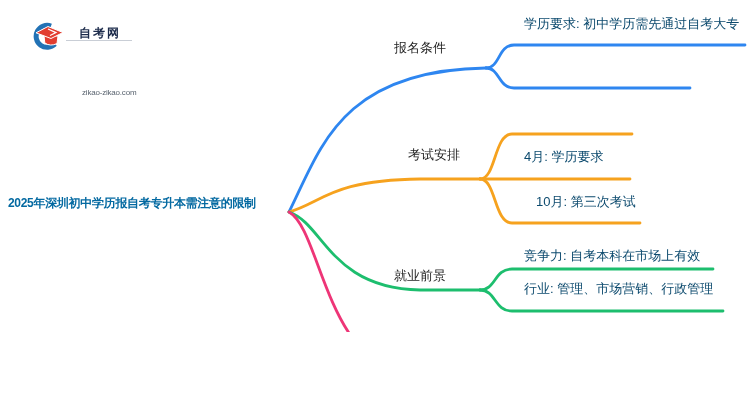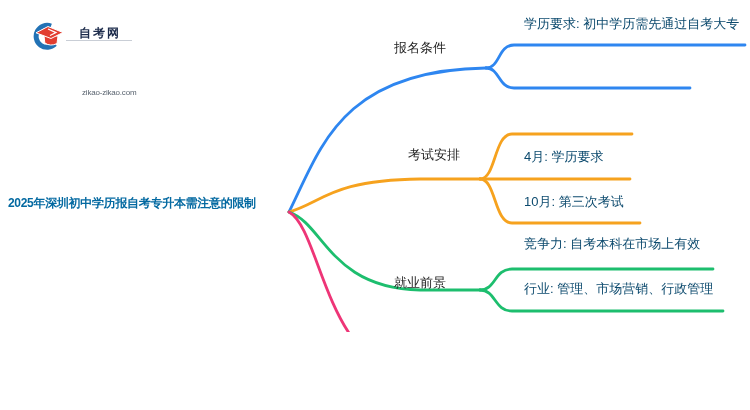--- a/index.html
+++ b/index.html
@@ -66,25 +66,25 @@
     </svg>
     <div class="logo-name">自考网</div>
     <div class="logo-divider"></div>
     <div class="logo-domain">zikao-zikao.com</div>
   </div>
 
   <div class="root-node">2025年深圳初中学历报自考专升本需注意的限制</div>
 
   <div class="branch-label" style="left:394px;top:41px;font-family:Liberation Mono, monospace;">报名条件</div>
   <div class="branch-label" style="left:408px;top:147px;">考试安排</div>
-  <div class="branch-label" style="left:394px;top:268px;margin-top:7px;">就业前景</div>
+  <div class="branch-label" style="left:394px;top:268px;">就业前景</div>
   <div class="branch-label" style="left:394px;top:351px;text-align:center;">考试通过率</div>
 
   <div class="child-text" style="left:524px;top:16px;">学历要求: 初中学历需先通过自考大专</div>
 
   <div class="child-text" style="left:524px;top:149px;">4月: 学历要求</div>
-  <div class="child-text" style="left:524px;top:194px;">10月: 第三次考试</div>
+  <div class="child-text" style="left:536px;top:194px;">10月: 第三次考试</div>
 
-  <div class="child-text" style="left:524px;top:236px;">竞争力: 自考本科在市场上有效</div>
+  <div class="child-text" style="left:524px;top:248px;">竞争力: 自考本科在市场上有效</div>
   <div class="child-text" style="left:524px;top:281px;">行业: 管理、市场营销、行政管理</div>
 
 
 </div>
 
 </body></html>

